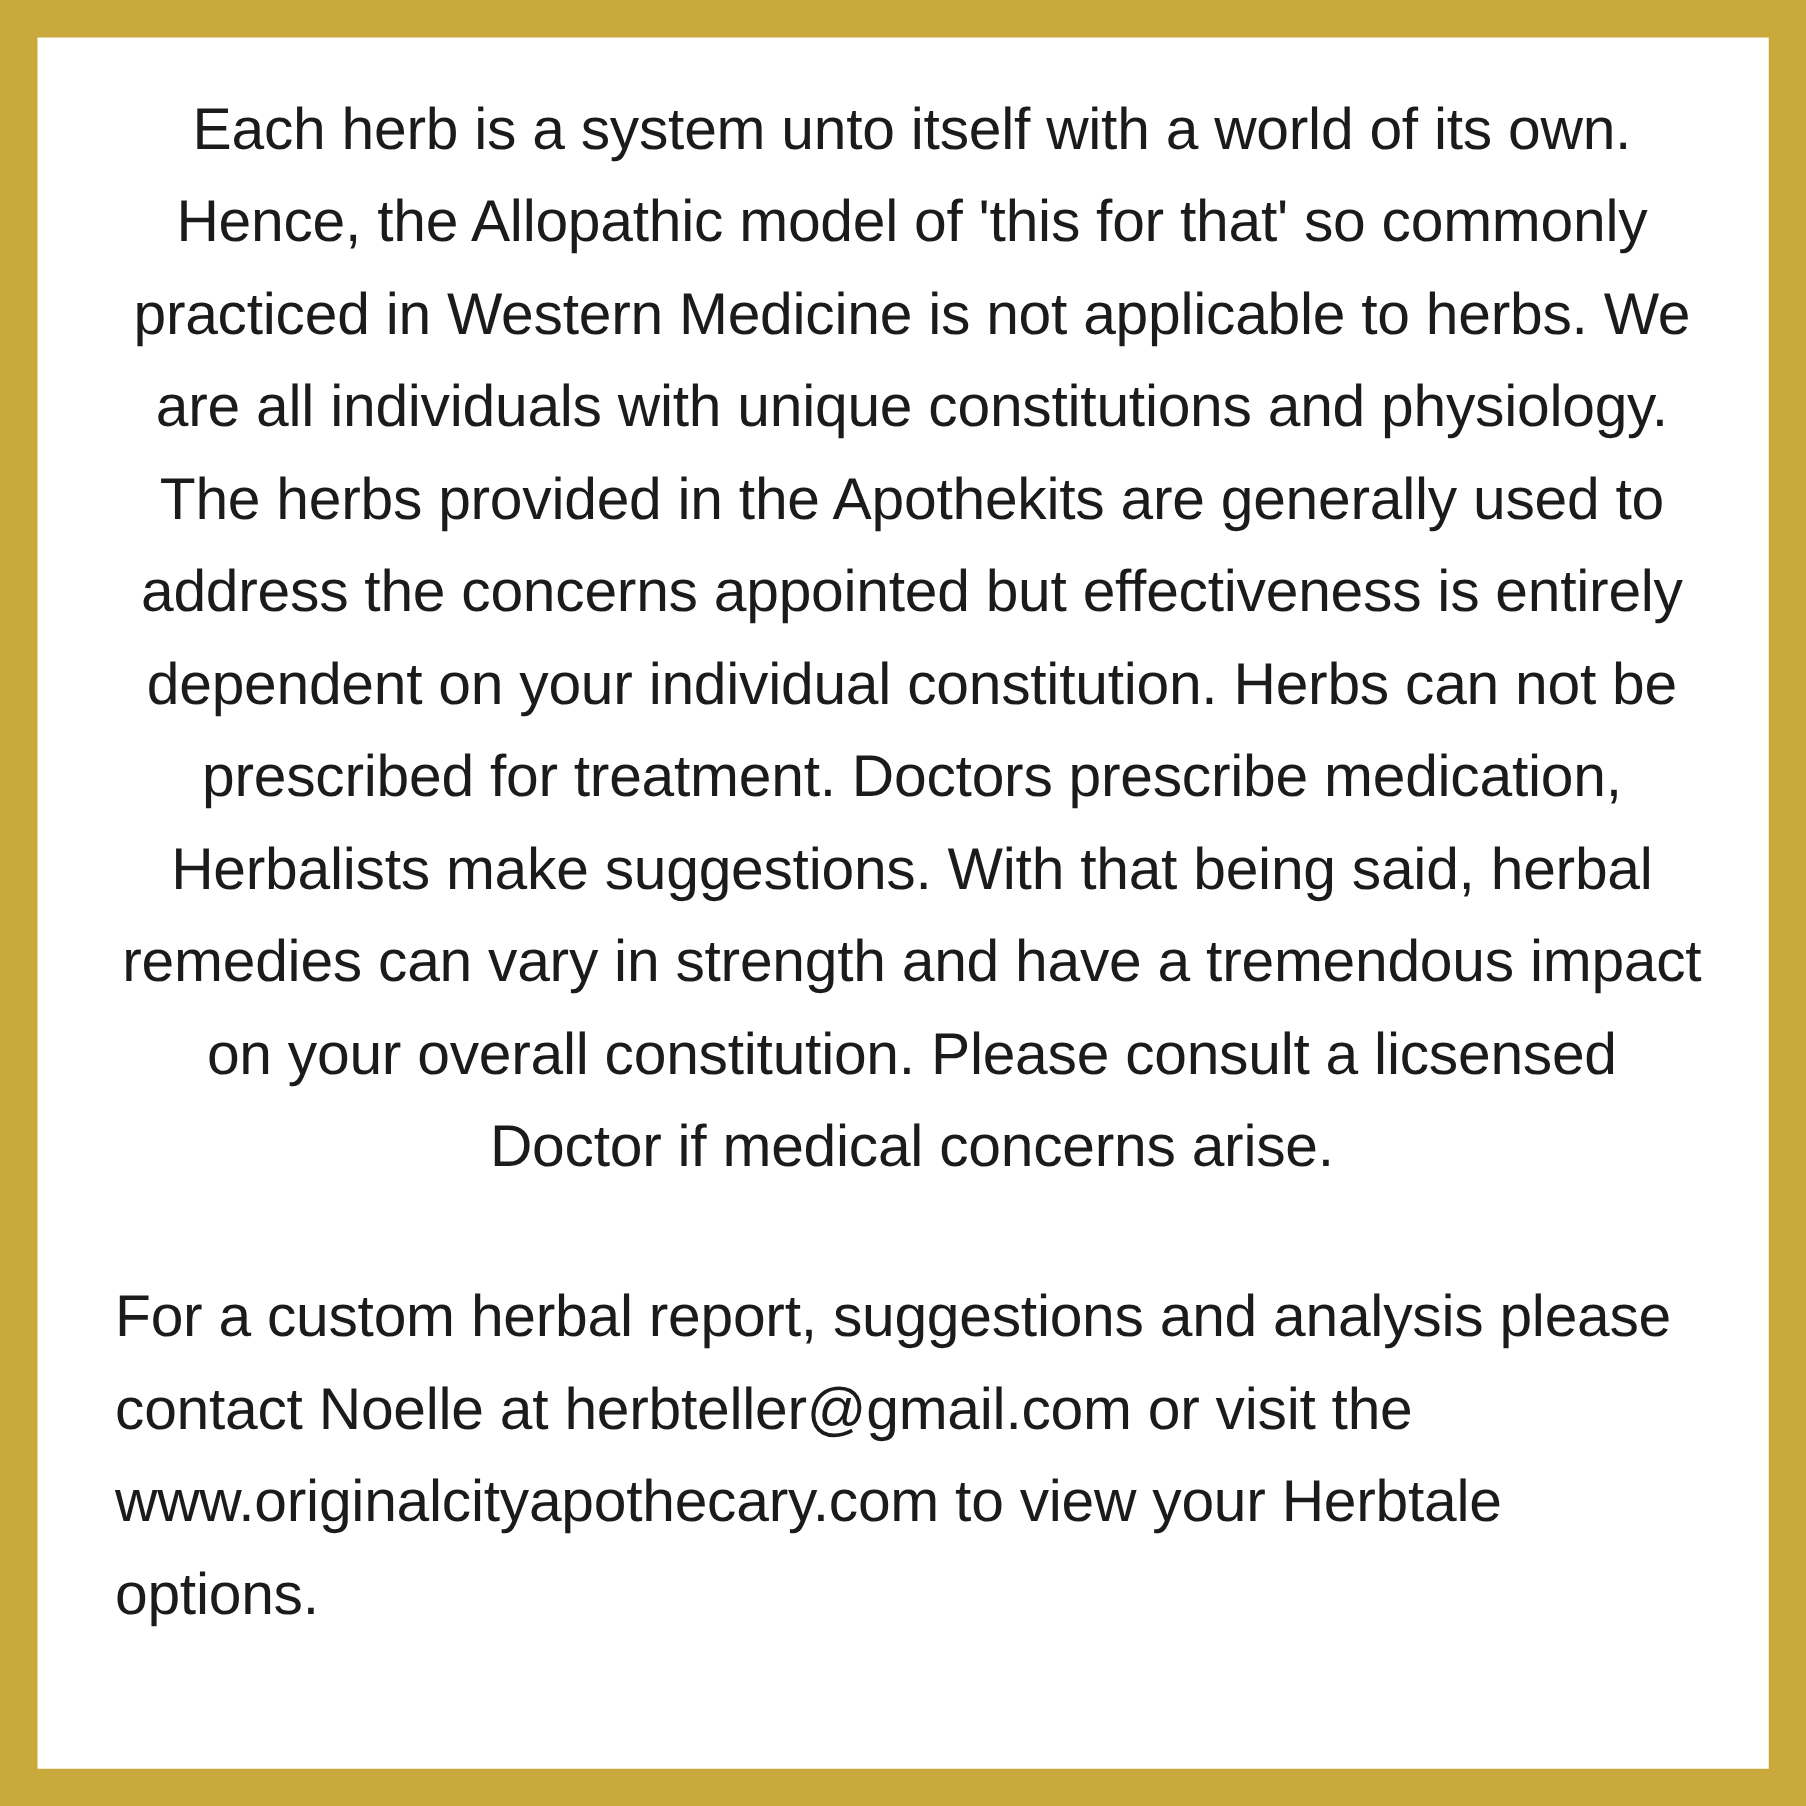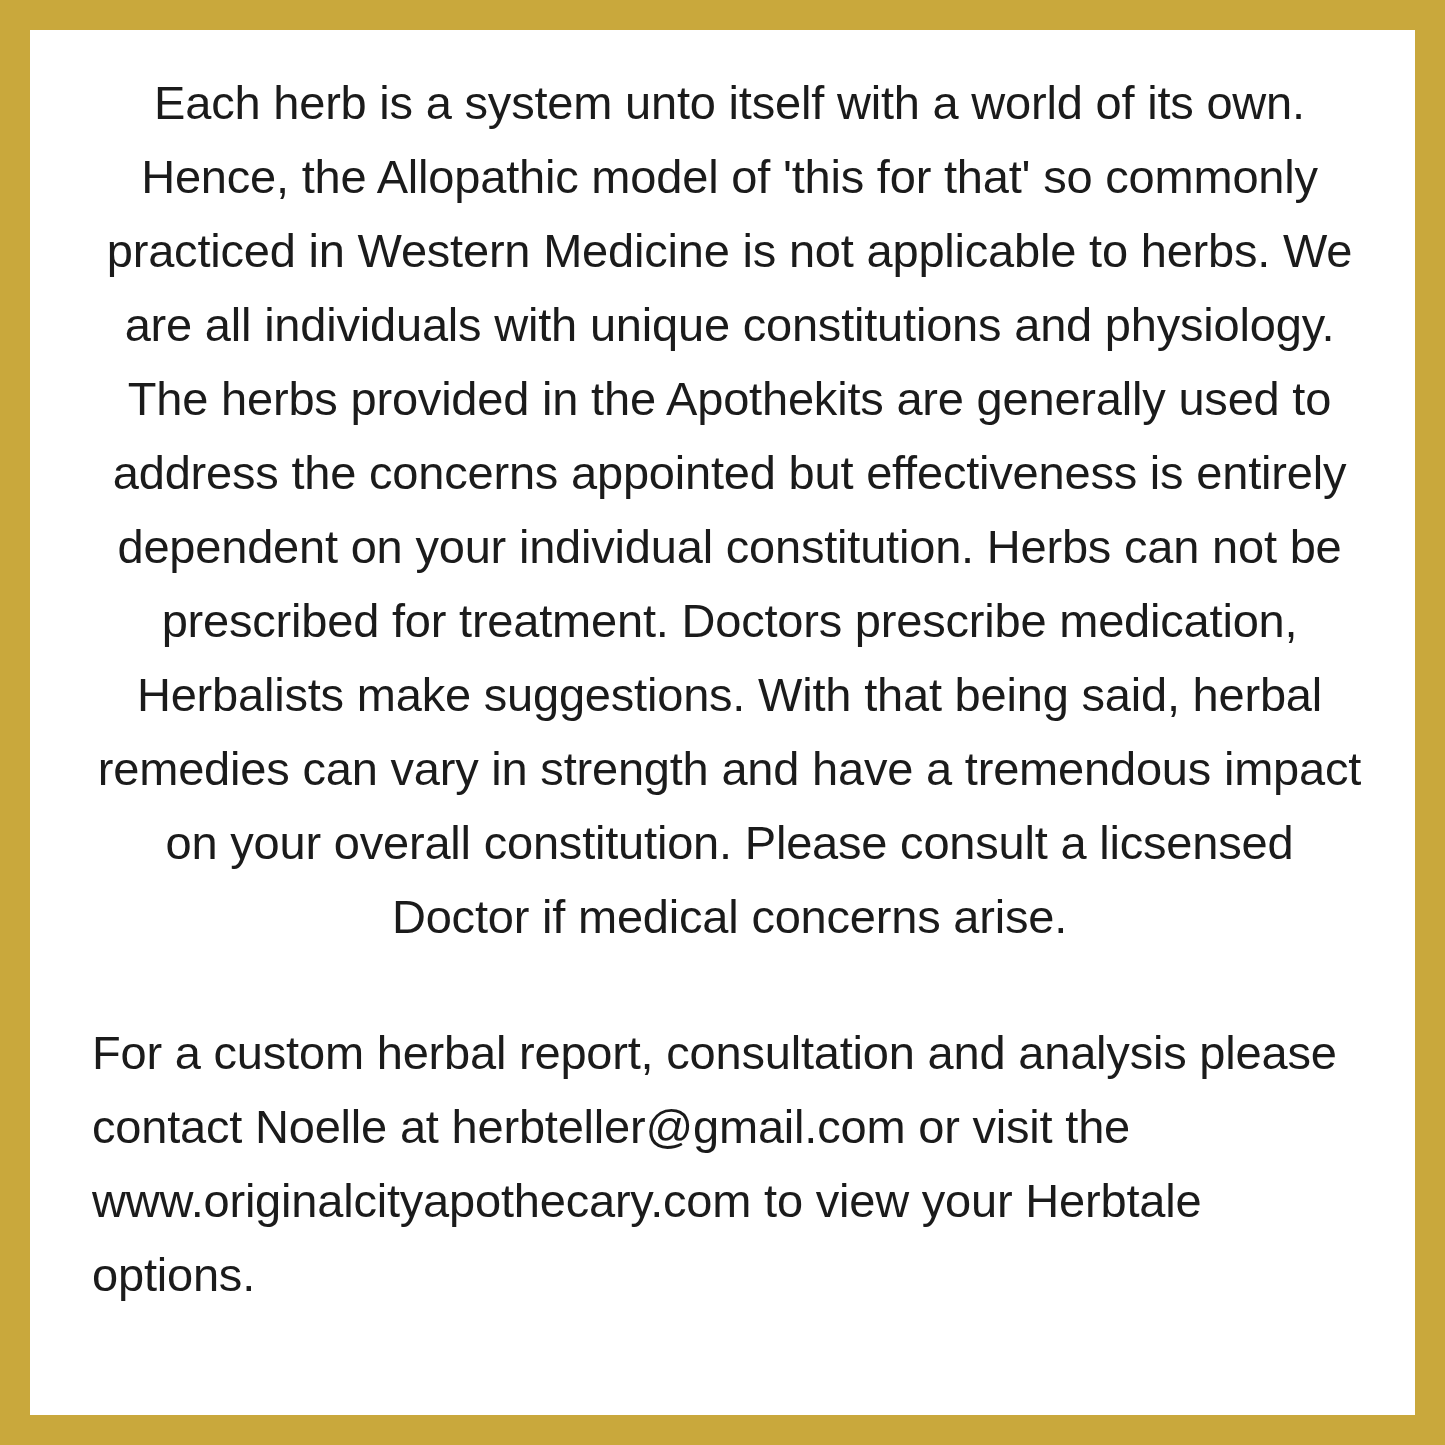--- a/index.html
+++ b/index.html
@@ -37,14 +37,14 @@
   .para-contact {
     text-align: left;
     margin-top: 62px;
   }
 </style>
 </head>
 <body>
 
 <div class="card">
   <p class="para para-disclaimer">Each herb is a system unto itself with a world of its own. Hence, the Allopathic model of 'this for that' so commonly practiced in Western Medicine is not applicable to herbs. We are all individuals with unique constitutions and physiology. The herbs provided in the Apothekits are generally used to address the concerns appointed but effectiveness is entirely dependent on your individual constitution. Herbs can not be prescribed for treatment. Doctors prescribe medication, Herbalists make suggestions. With that being said, herbal remedies can vary in strength and have a tremendous impact on your overall constitution. Please consult a licsensed Doctor if medical concerns arise.</p>
-  <p class="para para-contact">For a custom herbal report, consultation and analysis please contact Noelle at herbteller@gmail.com or visit the www.originalcityapothecary.com to view your Herbtale options.</p>
+  <p class="para para-contact">For a custom herbal report, suggestions and analysis please contact Noelle at herbteller@gmail.com or visit the www.originalcityapothecary.com to view your Herbtale options.</p>
 </div>
 
 </body></html>

